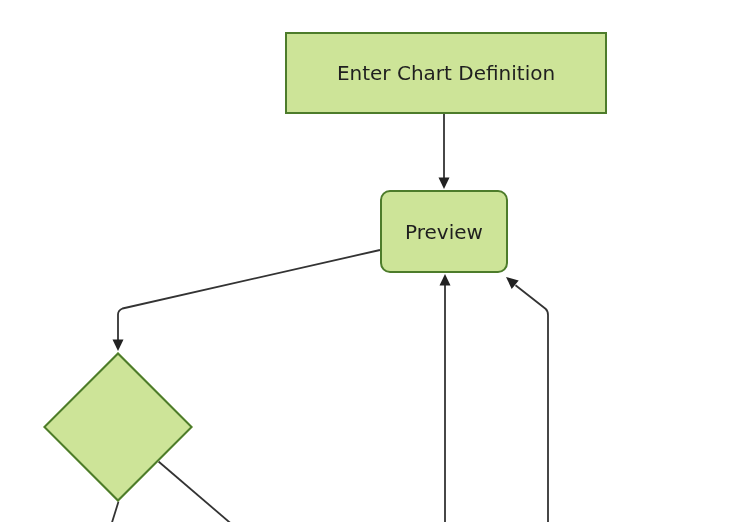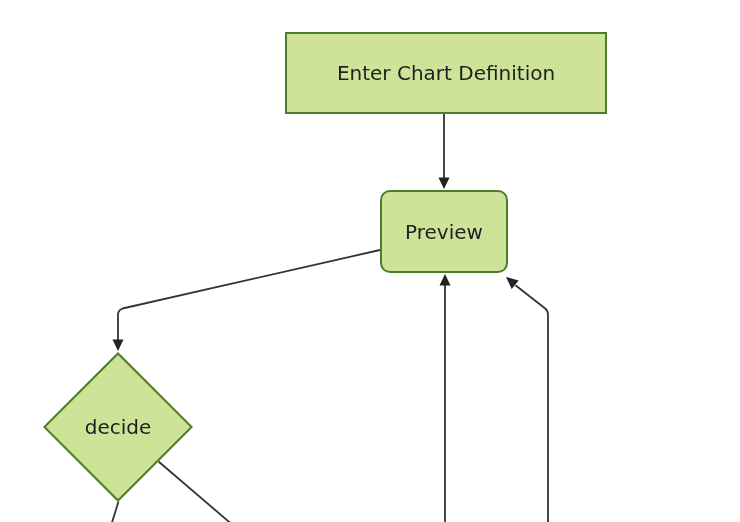--- a/index.html
+++ b/index.html
@@ -103,17 +103,14 @@
 
   <div class="node node-rounded">
     <span>Preview</span>
   </div>
 
   <div class="node node-rect">
     <span>Enter Chart Definition</span>
   </div>
 
   <div class="diamond-shape"></div>
-  <div class="diamond-label">
-    <span>decide</span>
-  </div>
 
 </div>
 
 </body></html>

